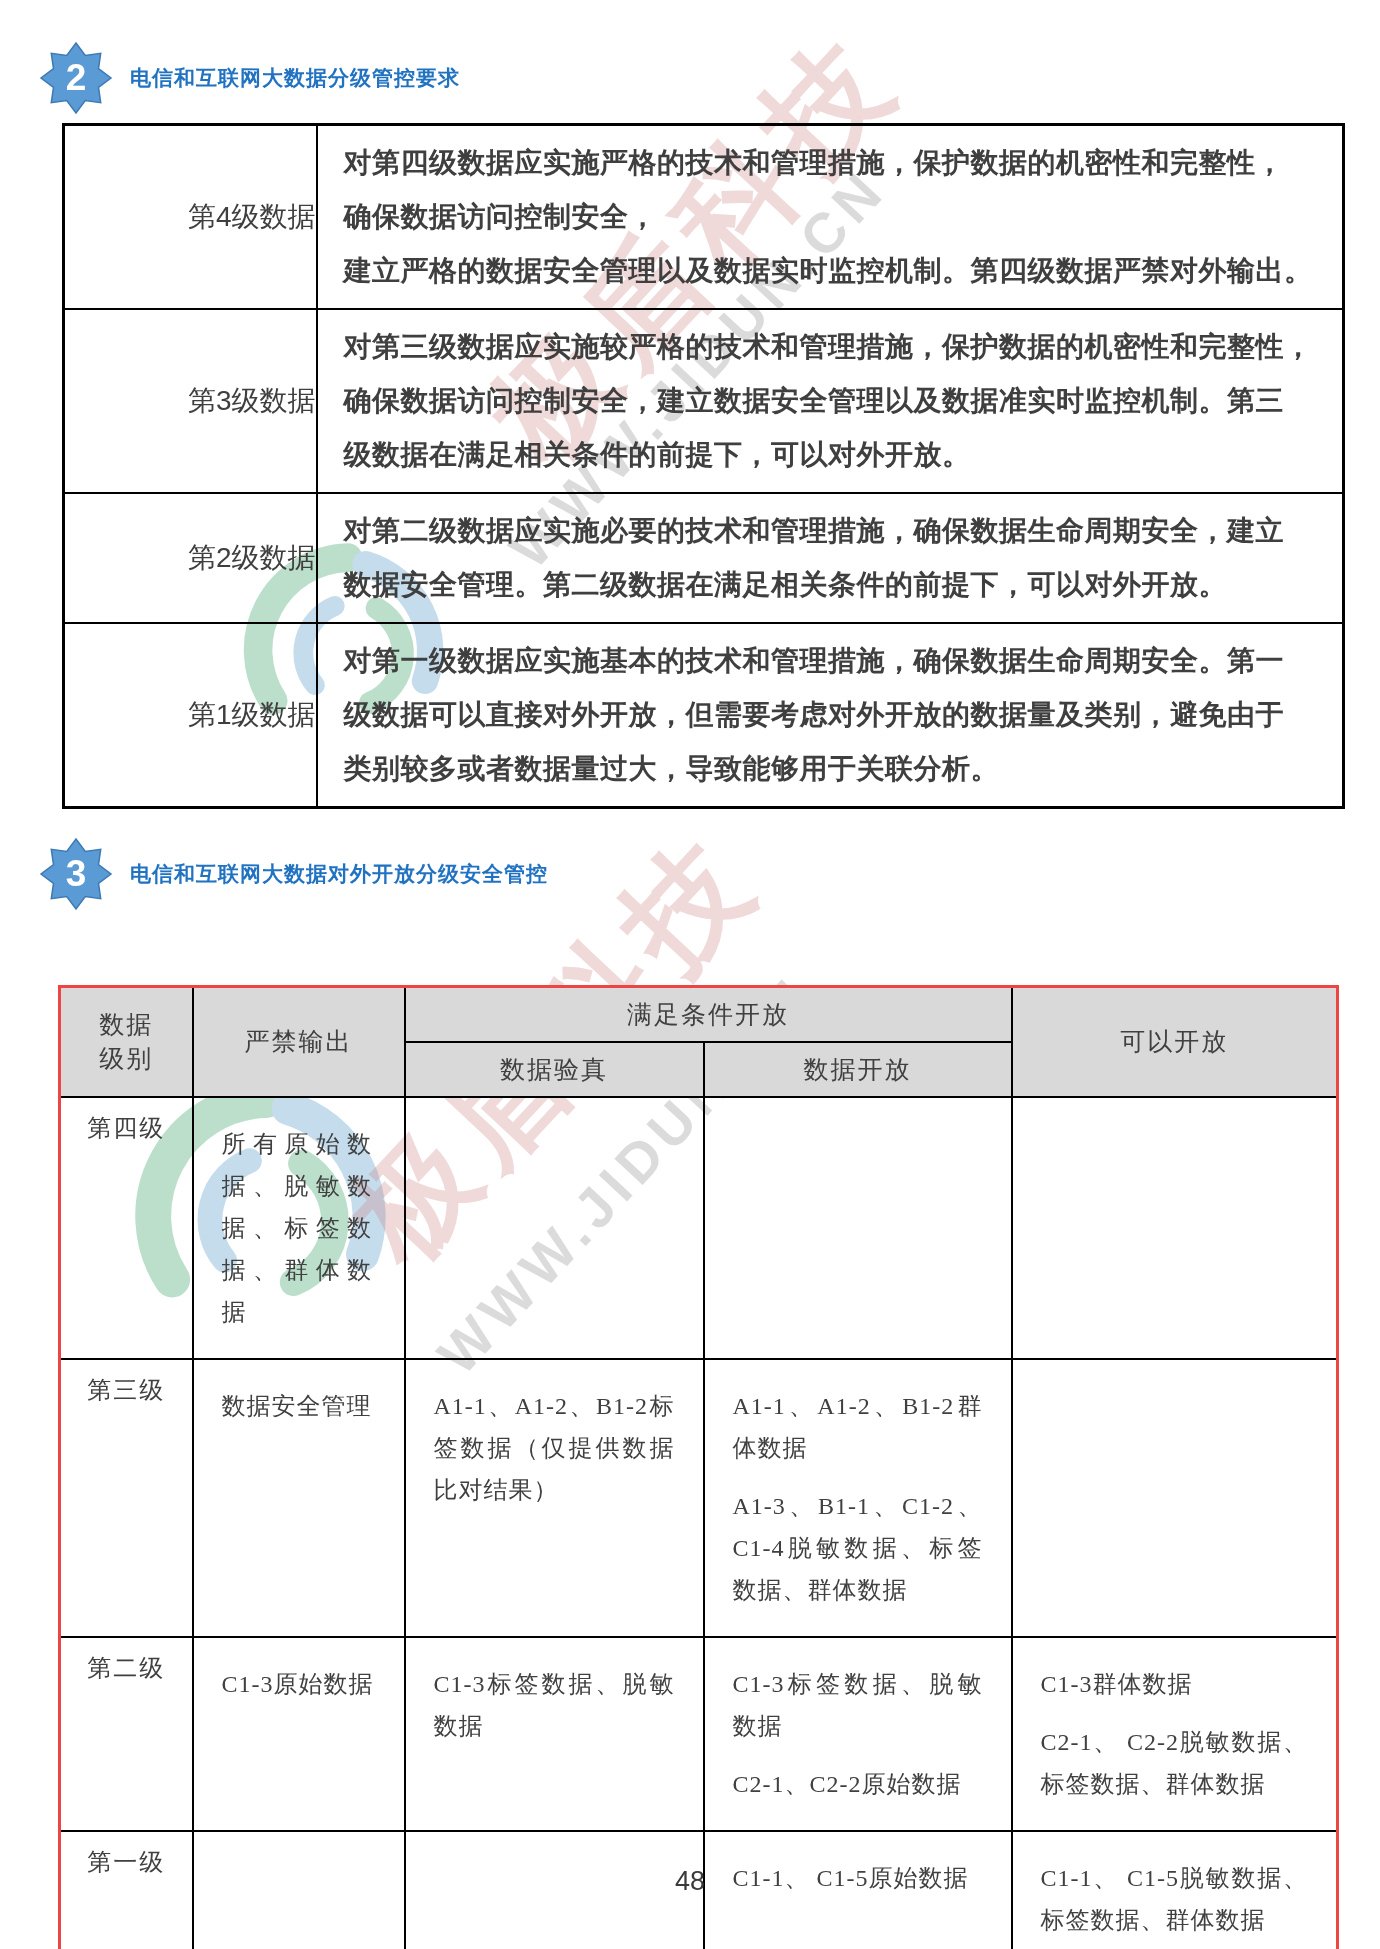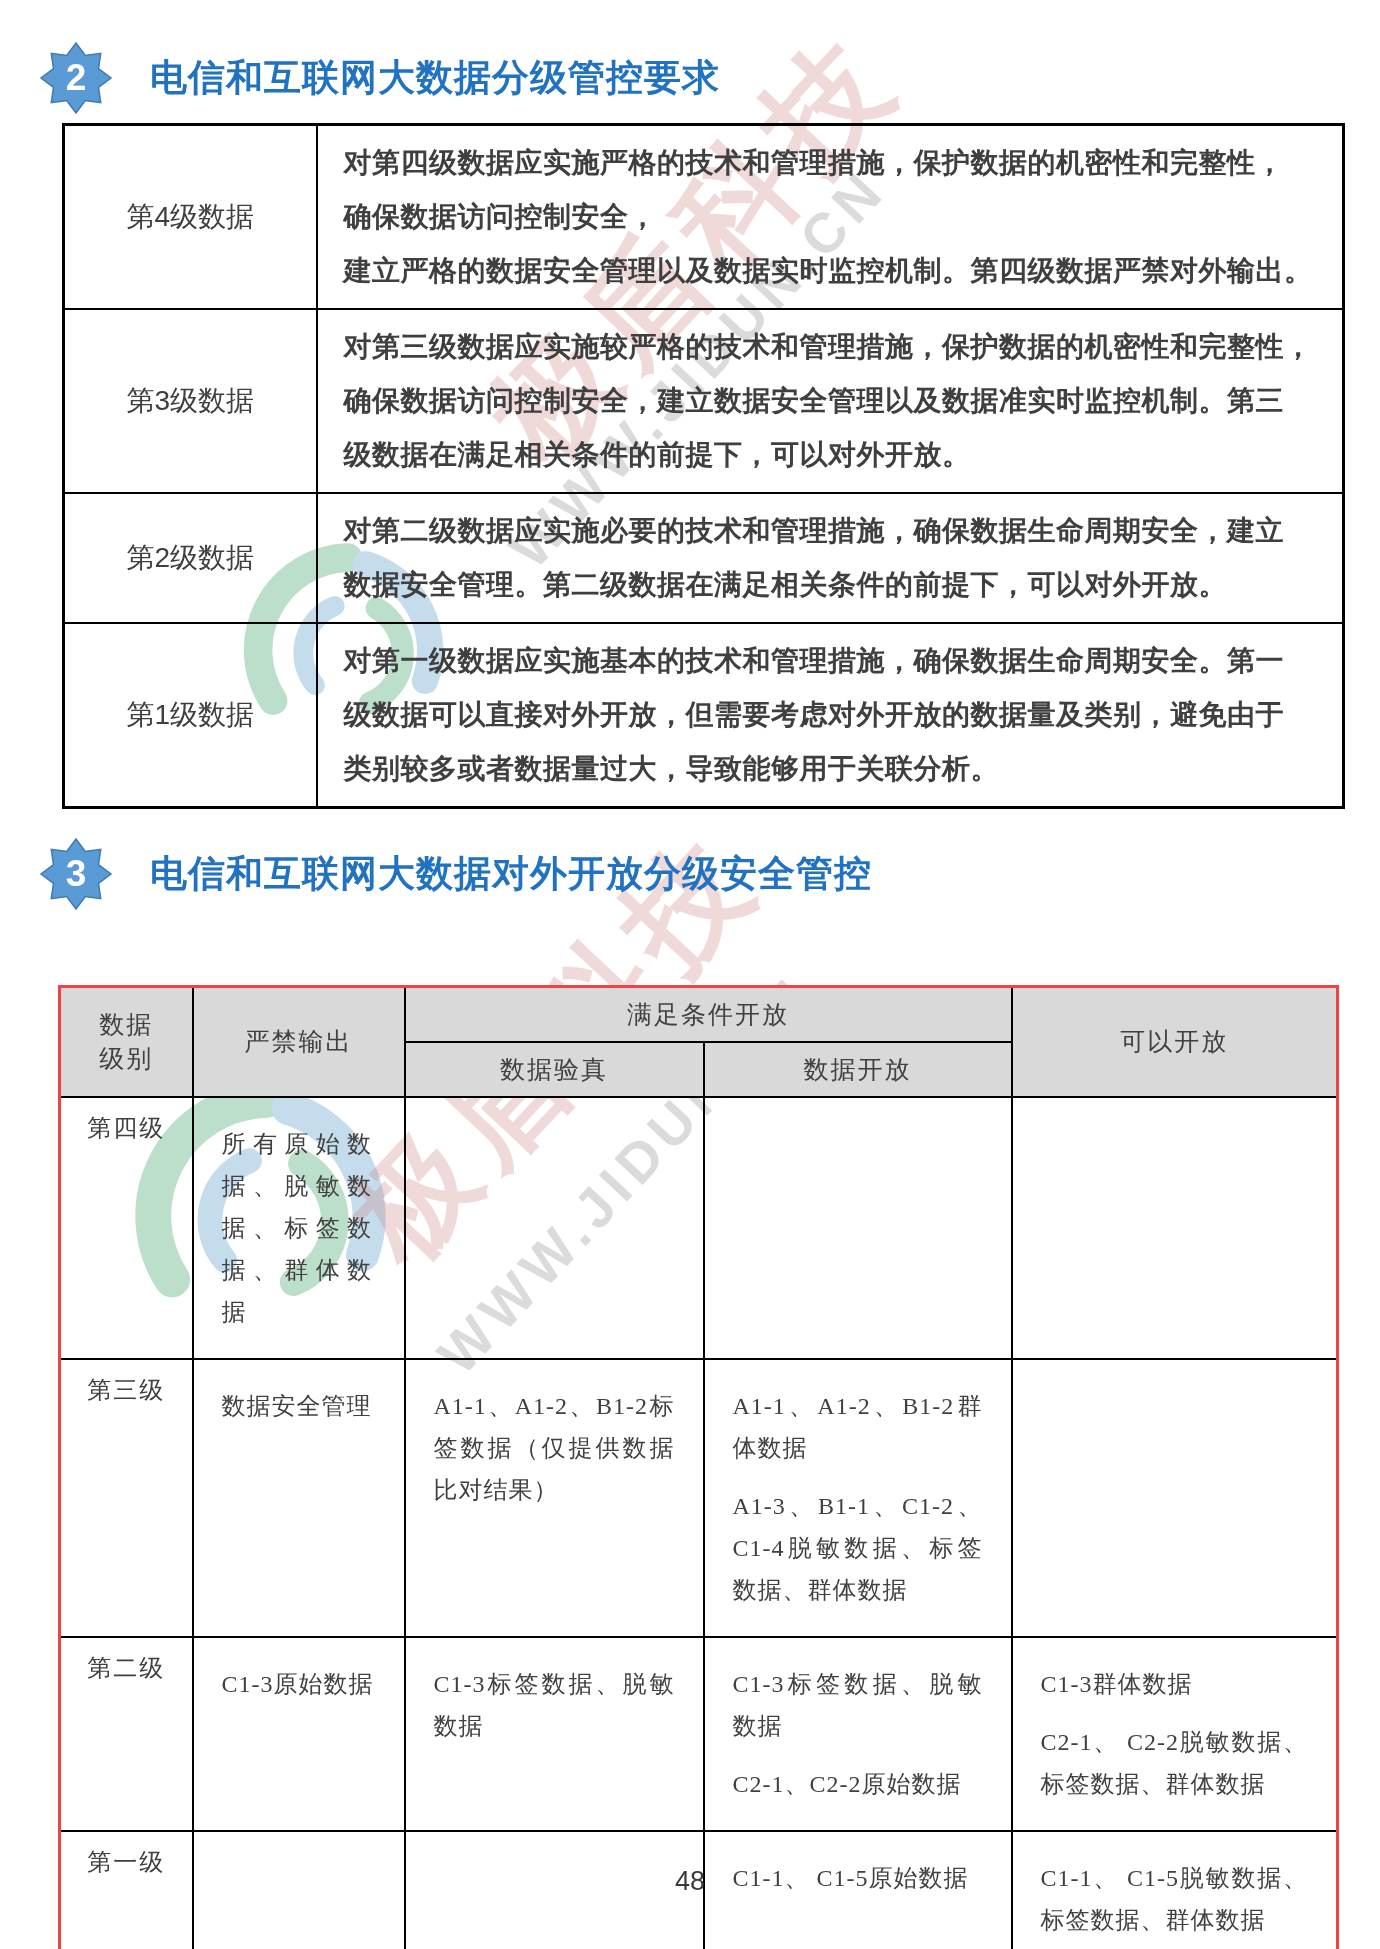--- a/index.html
+++ b/index.html
@@ -33,32 +33,32 @@
   .section-header { position:absolute; display:flex; align-items:center; }
   #sec2-header { top:40px;  left:38px; }
   #sec3-header { top:836px; left:38px; }
   .badge { position:relative; width:76px; height:76px; flex:0 0 auto; }
   .badge svg { position:absolute; inset:0; }
   .badge-num {
     position:absolute; inset:0; display:flex; align-items:center; justify-content:center;
     color:#ffffff; font-size:37px; font-weight:bold;
   }
   .section-title {
-    margin-left:36px; color:#2173C2; font-size:37px; font-weight:bold;
+    margin-left:16px; color:#2173C2; font-size:21px; font-weight:bold;
     letter-spacing:1px; white-space:nowrap;text-align:center;
   }
 
   
   #table1 {
     position:absolute; top:123px; left:62px; width:1283px;
     border-collapse:collapse; table-layout:fixed; border:3px solid #000;
   }
   #table1 td { border:2px solid #000; vertical-align:middle; }
   .t1-label {
-    width:253px; text-align:center; font-size:28px; color:#3F3F3F;
+    width:253px; text-align:right; font-size:28px; color:#3F3F3F;
   }
   .t1-content { padding:10px 26px;font-weight:bold; }
   .t1-line { font-size:28px; color:#3F3F3F; line-height:54px; letter-spacing:0.5px; }
 
   
   #table2 {
     position:absolute; top:985px; left:58px; width:1278px;
     border-collapse:collapse; table-layout:fixed; border:3px solid #ef4444;
     font-family:"Liberation Serif", serif; color:#404040;
   }

